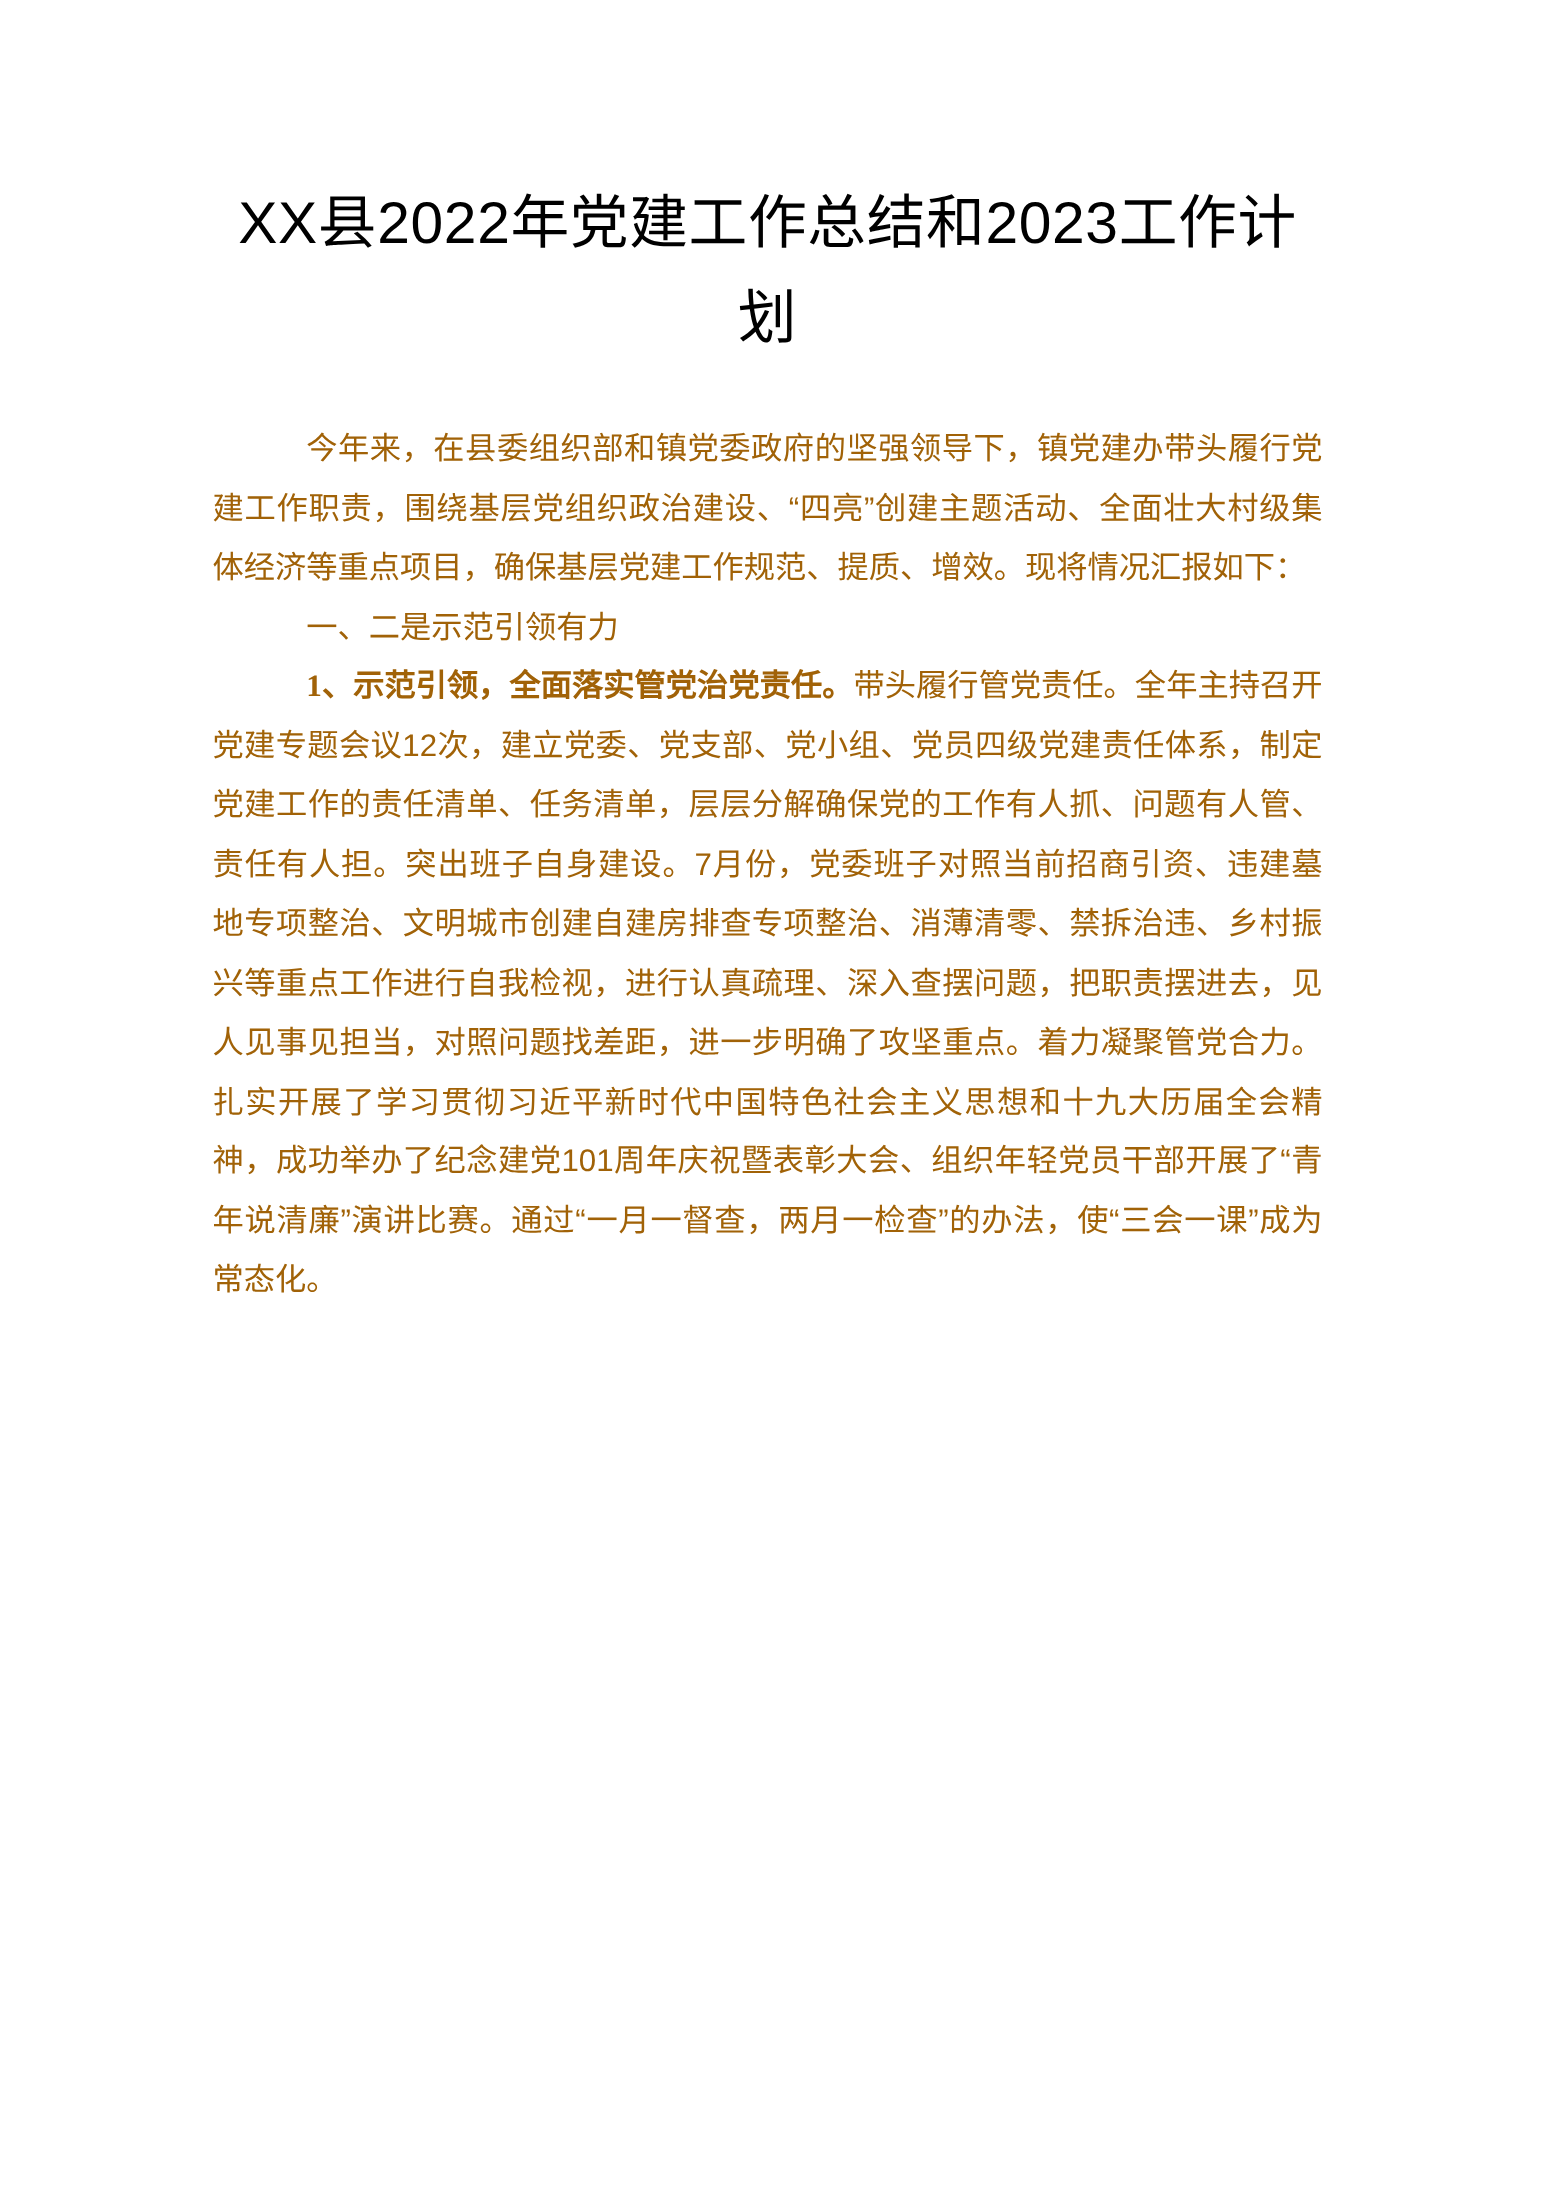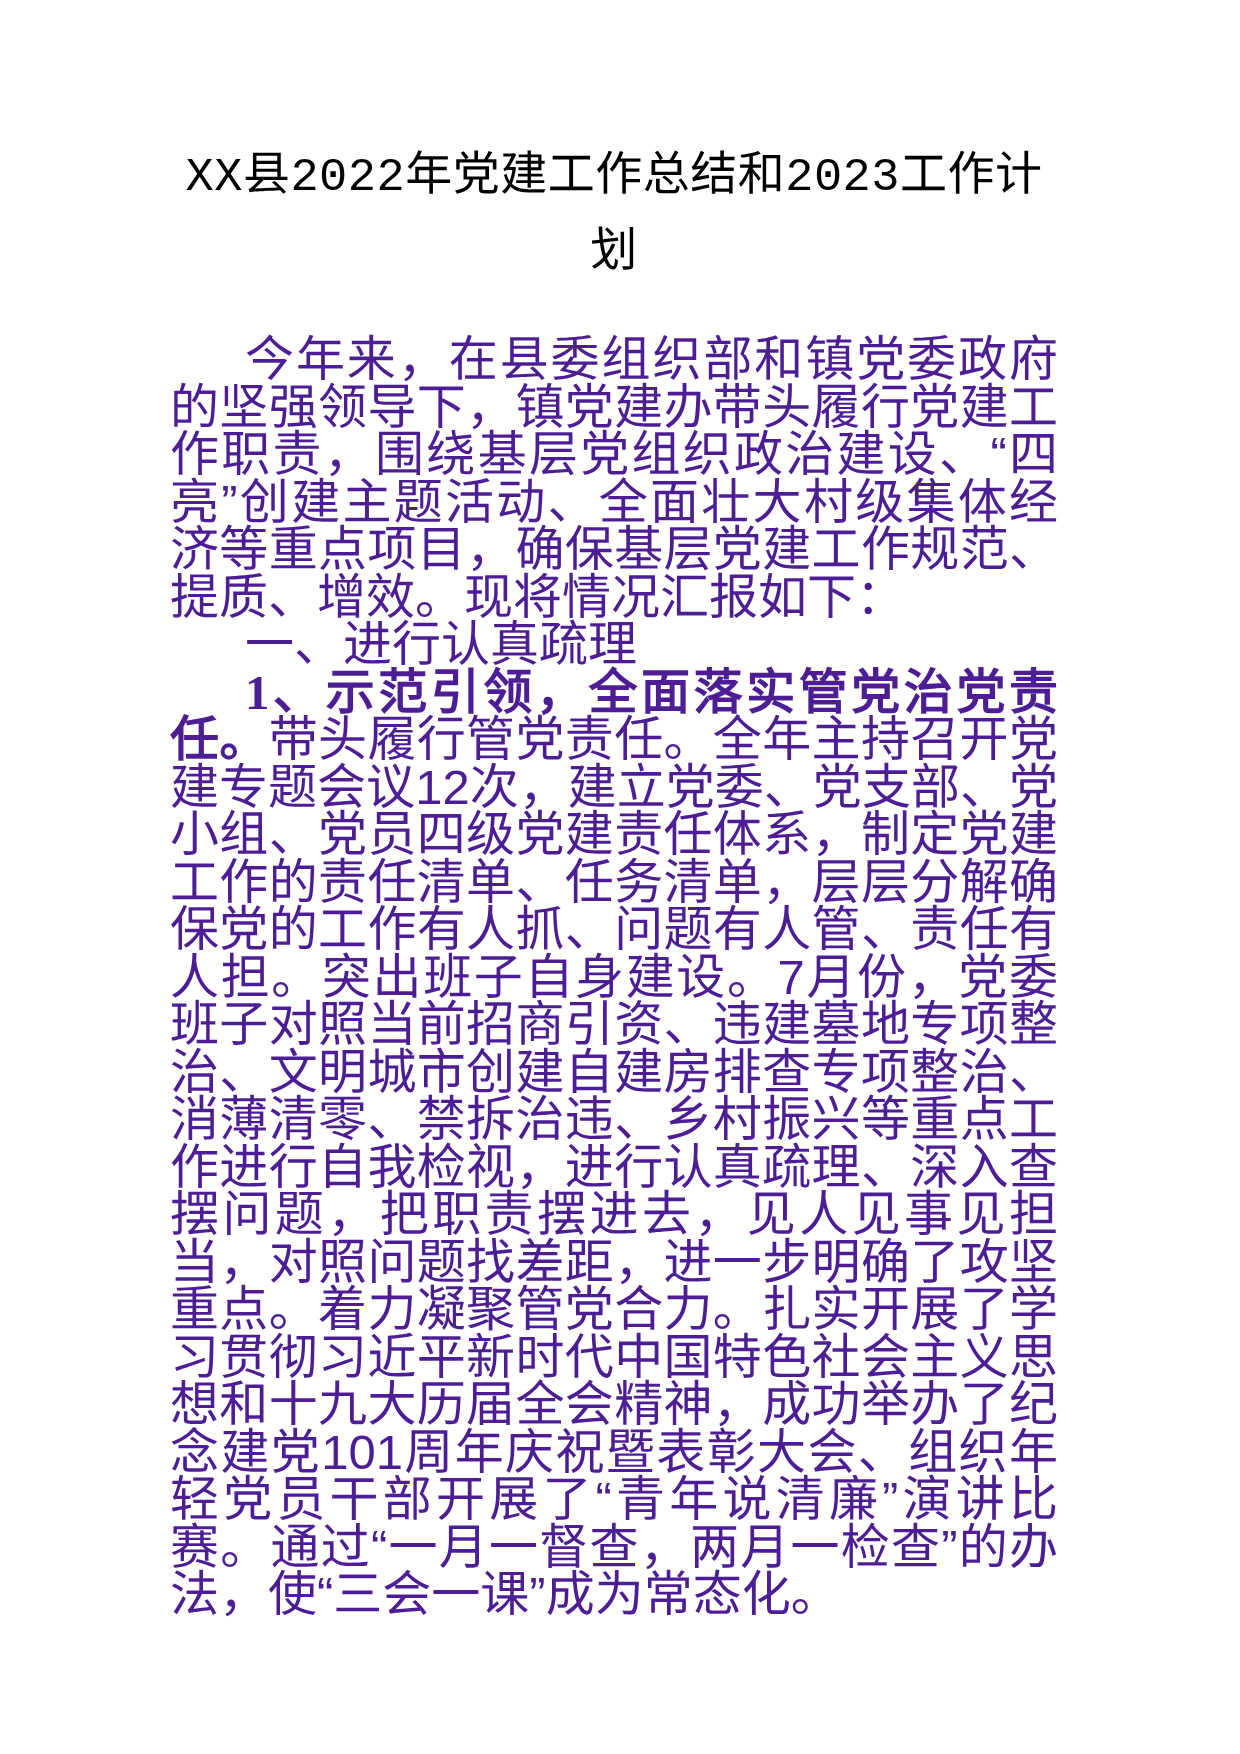--- a/index.html
+++ b/index.html
@@ -22,45 +22,45 @@
   }
 
   .content {
     position: absolute;
     left: 170px;
     top: 0;
     width: 888px;
   }
 
   .doc-title {
-    font-family: Liberation Mono, monospace;
+    font-family: Liberation Sans, sans-serif;
     font-size: 47px;
     font-weight: 400;
     line-height: 1.62;
     text-align: center;
     letter-spacing: 0.5px;
     margin: 0;
     padding-top: 140px;
     color: #000000;
     word-break: break-all;
   }
 
   .body-block {
     margin-top: 44px;
   }
 
   p.para {
     font-family: "Liberation Sans", "DejaVu Sans", sans-serif;
-    font-size: 49px;
+    font-size: 25px;
     font-weight: 400;
     line-height: 47.5px;
     text-align: justify;
     text-justify: inter-ideograph;
     margin: 0;
-    color: #4c1d95;
+    color: #a16207;
     word-break: break-all;
     letter-spacing: 0px;
   }
 
   p.indent {
     text-indent: 75px;
   }
 
   .b {
     font-weight: 700;
@@ -75,21 +75,21 @@
 
 <div class="page">
   <div class="content">
 
     <h1 class="doc-title">XX县2022年党建工作总结和2023工作计划</h1>
 
     <div class="body-block">
 
       <p class="para indent">今年来，在县委组织部和镇党委政府的坚强领导下，镇党建办带头履行党建工作职责，围绕基层党组织政治建设、“四亮”创建主题活动、全面壮大村级集体经济等重点项目，确保基层党建工作规范、提质、增效。现将情况汇报如下：</p>
 
-      <p class="para indent">一、进行认真疏理</p>
+      <p class="para indent">一、二是示范引领有力</p>
 
       <p class="para indent">
         <span class="b num-latin">1、</span><span class="b">示范引领，全面落实管党治党责任。</span><span>带头履行管党责任。全年主持召开党建专题会议12次，建立党委、党支部、党小组、党员四级党建责任体系，制定党建工作的责任清单、任务清单，层层分解确保党的工作有人抓、问题有人管、责任有人担。突出班子自身建设。7月份，党委班子对照当前招商引资、违建墓地专项整治、文明城市创建自建房排查专项整治、消薄清零、禁拆治违、乡村振兴等重点工作进行自我检视，进行认真疏理、深入查摆问题，把职责摆进去，见人见事见担当，对照问题找差距，进一步明确了攻坚重点。着力凝聚管党合力。扎实开展了学习贯彻习近平新时代中国特色社会主义思想和十九大历届全会精神，成功举办了纪念建党101周年庆祝暨表彰大会、组织年轻党员干部开展了“青年说清廉”演讲比赛。通过“一月一督查，两月一检查”的办法，使“三会一课”成为常态化。</span>
       </p>
 
 
     </div>
   </div>
 </div>
 

